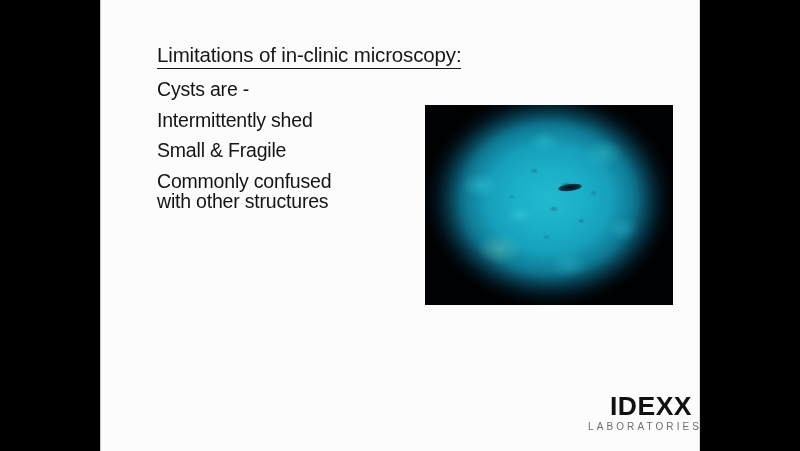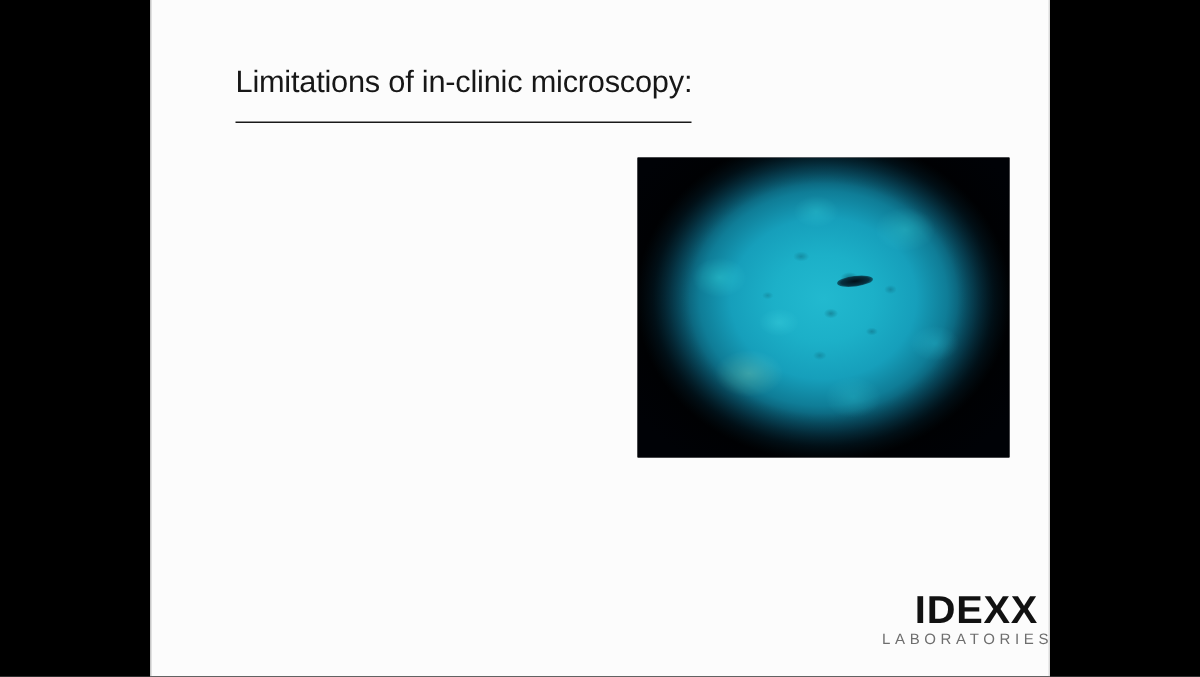--- a/index.html
+++ b/index.html
@@ -52,21 +52,21 @@
   
   #slide-title {
     position: absolute;
     left: 57px;
     top: 44px;
     font-size: 20.5px;
     color: #171717;
     letter-spacing: -0.15px;
     white-space: nowrap;
     border-bottom: 1.6px solid #191919;
-    padding-bottom: 14px;
+    padding-bottom: 1px;
     line-height: 1.12;
   }
 
   #bullet-block {
     position: absolute;
     left: 57px;
     top: 80px;
     width: 330px;
   }
   .bullet-line {
@@ -182,20 +182,27 @@
 </style>
 </head>
 <body>
 
 <div id="video-frame">
 
   <div id="slide-surface">
 
     <div id="slide-title">Limitations of in-clinic microscopy:</div>
 
+    <div id="bullet-block">
+      <p class="bullet-line">Cysts are -</p>
+      <p class="bullet-line">Intermittently shed</p>
+      <p class="bullet-line">Small &amp; Fragile</p>
+      <p class="bullet-line tight">Commonly confused</p>
+      <p class="bullet-line last">with other structures</p>
+    </div>
 
     <div id="micrograph">
       <div class="mg-layer mg-field"></div>
       <div class="mg-layer mg-mottle"></div>
       <div class="mg-layer mg-specks"></div>
       <div class="mg-particle"></div>
       <div class="mg-layer mg-vignette"></div>
     </div>
 
     <div id="idexx-logo">

